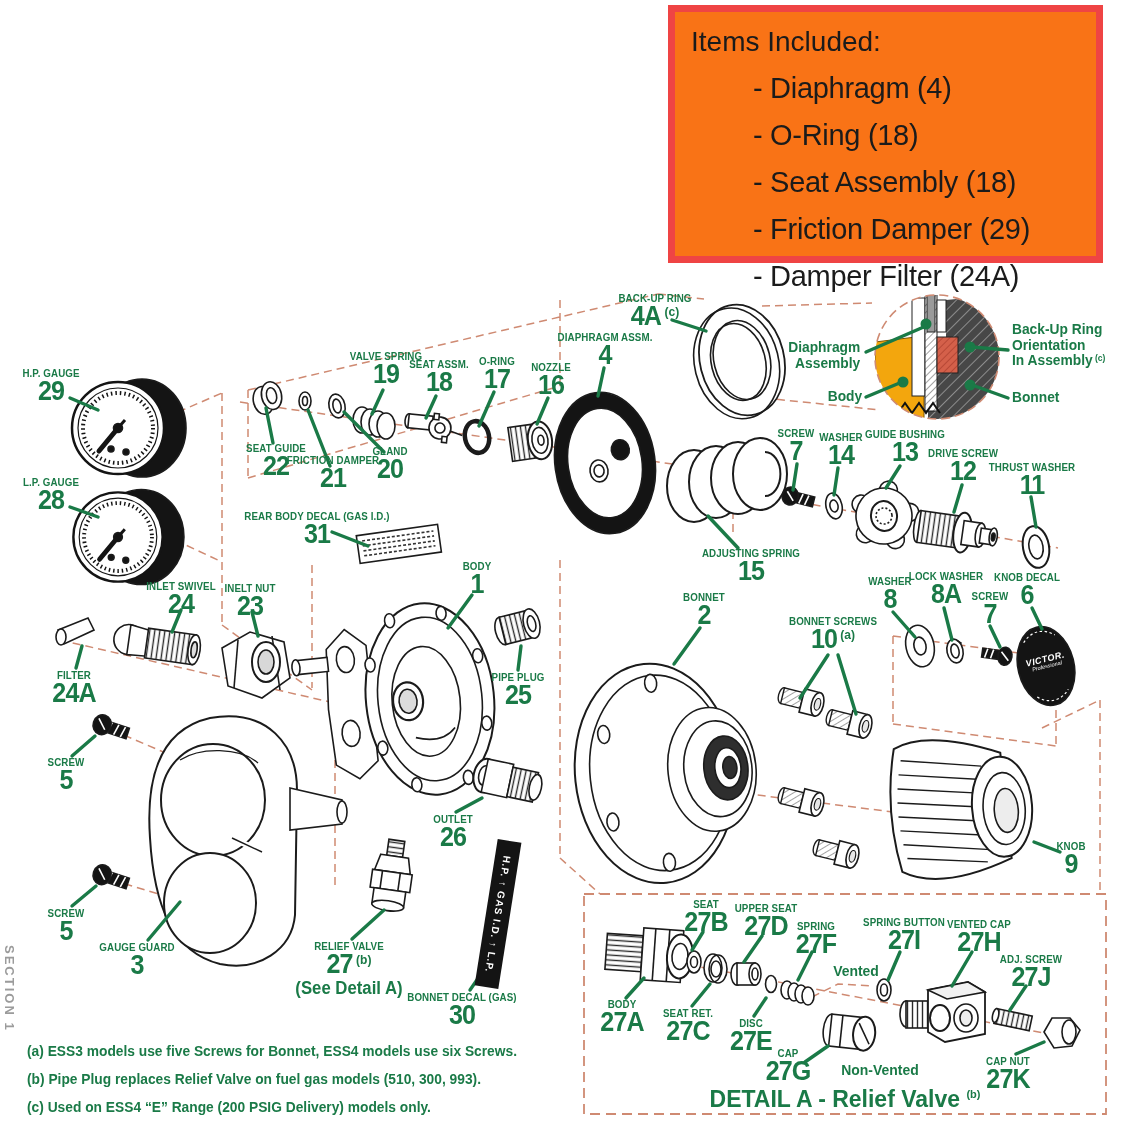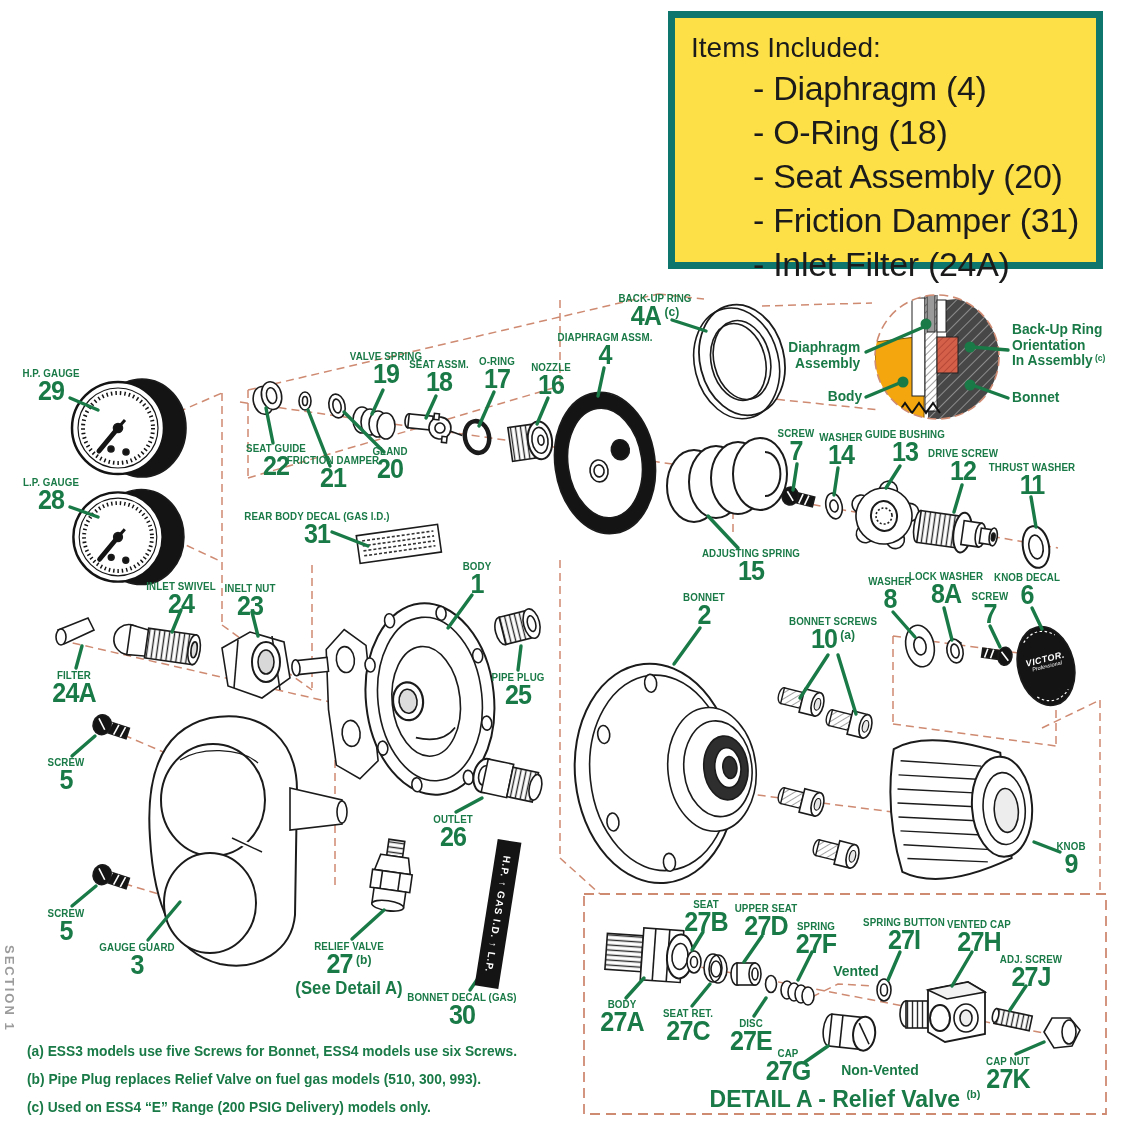--- a/index.html
+++ b/index.html
@@ -11,24 +11,24 @@
        text-align:center;white-space:nowrap;line-height:1;}
   .lbl .pt{font-size:10.5px;font-weight:bold;letter-spacing:.1px;}
   .lbl .pn{font-size:27px;font-weight:800;letter-spacing:-1px;line-height:.95;}
   .lbl .pn .sup{font-size:13px;font-weight:800;vertical-align:9px;letter-spacing:0;}
   .lbl .px{font-size:18px;font-weight:800;margin-top:2px;}
   .lbl.callout{font-size:14.5px;font-weight:800;line-height:1.08;}
   .lbl.callout .csup{font-size:9px;vertical-align:4px;}
   .lbl.callout.right{transform:translateX(-100%) scaleX(.95);transform-origin:left top;text-align:right;}
   .lbl.callout.left{transform:scaleX(.95);transform-origin:left top;text-align:left;}
   .lbl.word{font-size:15px;font-weight:800;}
-  #items-box{position:absolute;left:668px;top:11px;width:405px;height:230px;border:7px solid #0f766e;
-             color:#1b1b1b;padding:14px 0 0 16px;background:#fde047;}
+  #items-box{position:absolute;left:668px;top:5px;width:405px;height:230px;border:7px solid #ef4444;
+             color:#1b1b1b;padding:14px 0 0 16px;background:#f97316;}
   #items-box .ib-title{font-size:28px;}
-  #items-box .ib-item{font-size:34px;margin:5px 0 0 62px;letter-spacing:-.3px;}
+  #items-box .ib-item{font-size:29px;margin:14px 0 0 62px;letter-spacing:-.3px;}
   #footnotes{position:absolute;left:27px;top:1038px;color:#1a7a47;font-weight:bold;font-size:14.5px;
              line-height:1.92;transform:scaleX(.95);transform-origin:left top;white-space:nowrap;}
   #section-label{position:absolute;left:2px;top:945px;color:#9b9b9b;font-weight:bold;font-size:13px;
                  letter-spacing:2px;writing-mode:vertical-rl;}
   #detail-title{position:absolute;left:845px;top:1086px;transform:translateX(-50%);color:#1a7a47;
                 font-weight:700;font-size:23px;white-space:nowrap;}
   #detail-title .sup{font-size:11px;vertical-align:9px;}
   #decal30{position:absolute;left:486px;top:840px;width:24px;height:148px;background:#141414;color:#fff;
            writing-mode:vertical-rl;text-align:center;font-weight:bold;font-size:10px;letter-spacing:1px;
            transform:rotate(9deg);display:flex;align-items:center;justify-content:center;}
@@ -722,23 +722,23 @@
       <div class="lbl part" style="left: 1008px; top: 1056px;">
         <div class="pt">CAP NUT</div>
         <div class="pn">27K</div>
       </div>
     </div>
 
   <div id="items-box">
     <div class="ib-title">Items Included:</div>
     <div class="ib-item">- Diaphragm  (4)</div>
     <div class="ib-item">- O-Ring  (18)</div>
-    <div class="ib-item">- Seat Assembly  (20)</div>
-    <div class="ib-item">- Friction Damper  (31)</div>
-    <div class="ib-item">- Inlet Filter  (24A)</div>
+    <div class="ib-item">- Seat Assembly  (18)</div>
+    <div class="ib-item">- Friction Damper  (29)</div>
+    <div class="ib-item">- Damper Filter  (24A)</div>
   </div>
 
   <div id="decal30">H.P. ↑ GAS I.D. ↑ L.P.</div>
 
   <div id="knob-decal-text">
     <div class="brand">VICTOR.</div>
     <div class="sub">Professional</div>
   </div>
 
   <div id="detail-title">

